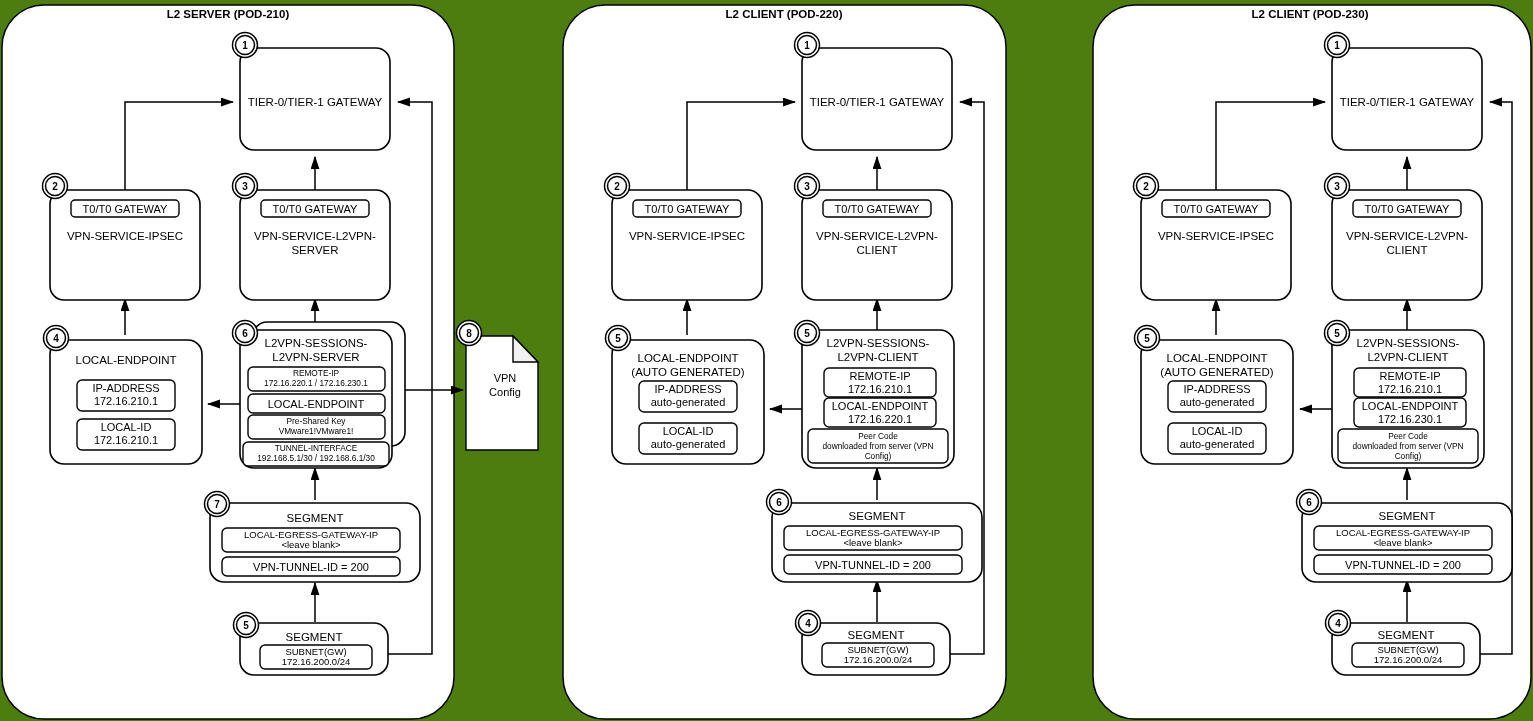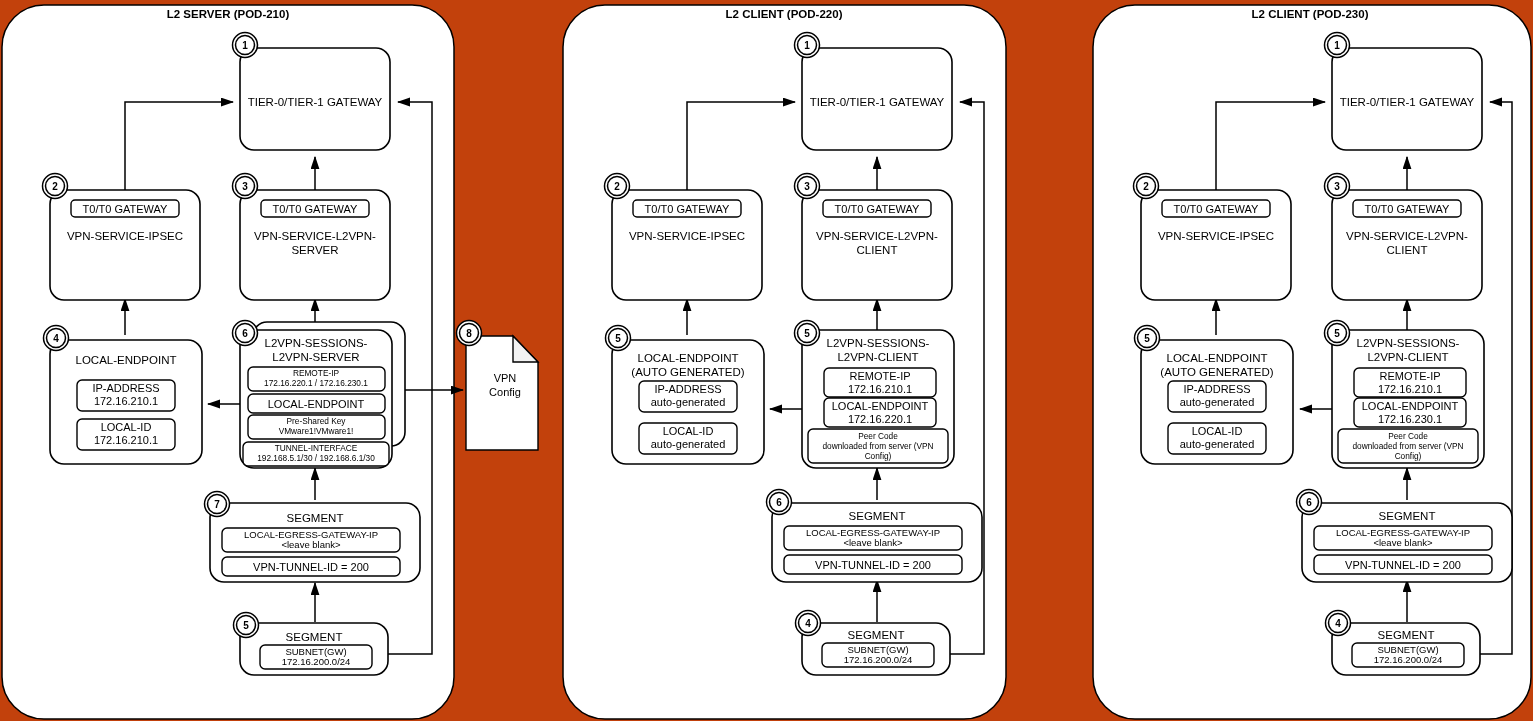--- a/index.html
+++ b/index.html
@@ -1,17 +1,17 @@
 <!DOCTYPE html>
 <html><head>
 <meta charset="utf-8">
 <style>
   html,body{margin:0;padding:0;background:#ffffff;}
   body{font-family:"Liberation Sans", sans-serif;}
-  #stage{position:relative;width:1533px;height:721px;background:#c2410c;overflow:hidden;}
+  #stage{position:relative;width:1533px;height:721px;background:#4d7c0f;overflow:hidden;}
   svg{display:block;}
   .shape{fill:#ffffff;stroke:#000000;stroke-width:1.6;}
   .shape-flat{fill:#ffffff;stroke:#000000;stroke-width:1.4;}
   .panel{fill:#ffffff;stroke:#000000;stroke-width:1.5;}
   .edge{stroke:#000000;stroke-width:1.5;fill:none;}
   .badge-outer{fill:#ffffff;stroke:#000000;stroke-width:1.5;}
   .badge-inner{fill:#ffffff;stroke:#000000;stroke-width:1.5;}
   text{font-family:"Liberation Sans", sans-serif;fill:#000;}
   .t-panel{font-size:11.5px;font-weight:bold;text-anchor:middle;}
   .t-node{font-size:11.5px;text-anchor:middle;}

